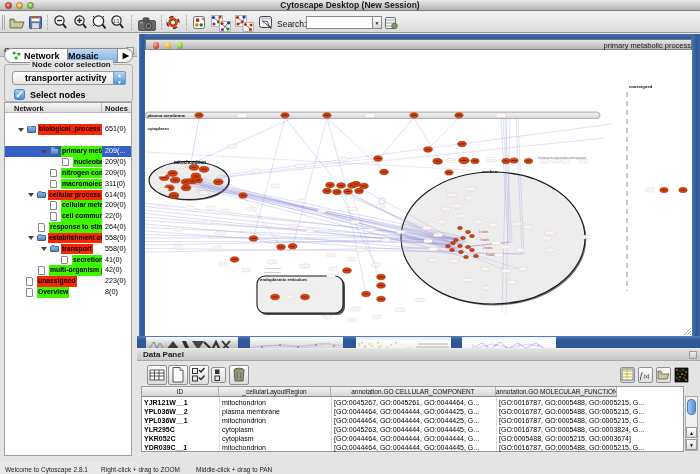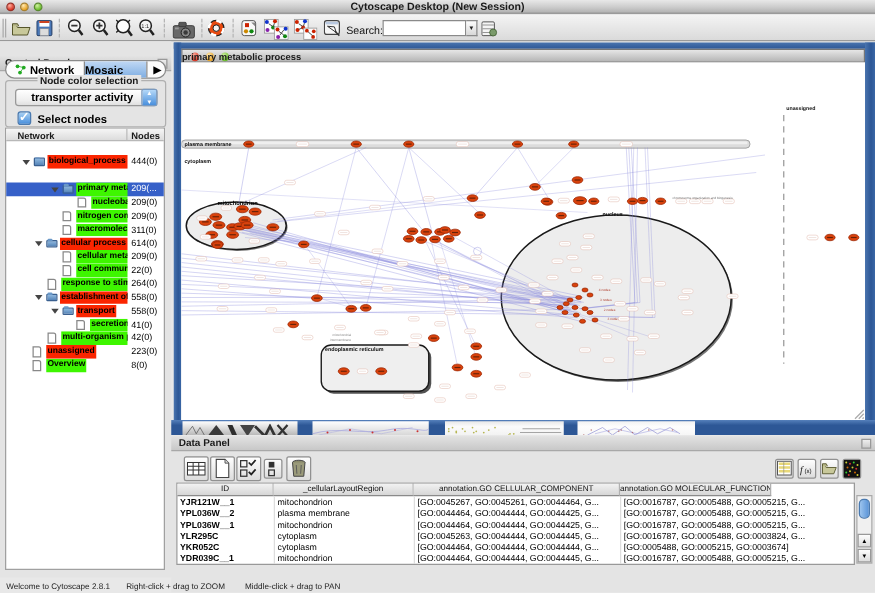--- a/index.html
+++ b/index.html
@@ -32,21 +32,21 @@
 .g{background:#3ef600;color:#000;}
 .r{background:#fb2500;color:#000;}
 .num{position:absolute;left:100px;top:0;font-size:7.2px;color:#000;font-weight:normal;line-height:10.8px;}
 .tri{position:absolute;top:3.5px;width:0;height:0;border-left:3px solid transparent;border-right:3px solid transparent;border-top:4px solid #444;}
 .fold{position:absolute;top:2px;width:9px;height:6.5px;background:linear-gradient(#8fb8de,#5584b8);border:0.5px solid #3a6090;border-radius:1px;}
 .fold:before{content:"";position:absolute;left:0;top:-1.8px;width:4px;height:1.8px;background:#6a98c8;border-radius:1px 1px 0 0;}
 .file{position:absolute;top:1px;width:6.5px;height:8.5px;background:#fff;border:0.7px solid #888;border-radius:0 2px 0 0;}
 #desktop{position:absolute;left:137px;top:33px;width:563px;height:316px;}
 #netwin{position:absolute;left:0;top:0;width:563px;height:315px;}
 #nettitle{position:absolute;left:7.5px;top:6px;width:547.5px;height:11px;background:linear-gradient(#e6e6e6,#b6b6b6);border:1px solid #777;border-bottom:1px solid #888;}
-#nettitle .t{position:absolute;width:100%;text-align:left;font-size:7.5px;font-weight:bold;color:#1a1a1a;line-height:11px;}
+#nettitle .t{position:absolute;width:100%;text-align:right;font-size:7.5px;font-weight:normal;color:#1a1a1a;line-height:11px;}
 #nwl{position:absolute;left:1.5px;top:1px;width:6px;height:314px;background:linear-gradient(90deg,#4a74ae,#2d5796 60%,#3a67a6);}
 #nwr{position:absolute;left:555px;top:1px;width:8px;height:314px;background:linear-gradient(90deg,#4a74ae,#2d5796 60%,#3a67a6);}
 #canvas{position:absolute;left:7.5px;top:17px;width:547.5px;height:286px;background:#fff;overflow:hidden;}
 #dpanel{position:absolute;left:137px;top:349px;width:563px;height:125px;background:#e4e4e4;}
 #dphead{position:absolute;left:0;top:0;width:563px;height:12px;background:linear-gradient(#e2e2e2,#c8c8c8);border-bottom:1px solid #a8a8a8;font-size:8px;font-weight:bold;color:#1a1a1a;line-height:12px;padding-left:6px;}
 .dbtn{position:absolute;top:16px;width:20px;height:20px;background:linear-gradient(#fefefe,#dcdcdc);border:1px solid #919191;border-radius:2px;}
 .dbtn2{position:absolute;top:18px;width:15px;height:16px;background:linear-gradient(#fefefe,#dcdcdc);border:1px solid #919191;border-radius:2px;}
 #dtable{position:absolute;left:4px;top:37px;width:543px;height:66px;background:#fff;border:1px solid #999;}
 .dth{position:absolute;top:0;height:10px;background:linear-gradient(#f2f2f2,#d6d6d6);border-right:1px solid #b0b0b0;border-bottom:1px solid #8a8a8a;text-align:center;font-size:6.5px;color:#111;line-height:10px;overflow:hidden;white-space:nowrap;}
 .dtr{position:absolute;height:9px;font-size:7px;line-height:9px;white-space:nowrap;overflow:hidden;color:#000;}
@@ -185,21 +185,21 @@
   <div id="treebox">
     <div id="treehdr">
         <span style="position:absolute;left:9px;top:0.5px;">Network</span>
         <span style="position:absolute;left:100px;top:0.5px;">Nodes</span>
         <span style="position:absolute;left:96px;top:0;width:1px;height:9px;background:#bbb;"></span>
       </div>
 <div class="trow" style="top:21.4px;">
         <span class="tri" style="left:13px;"></span>
         <span class="fold" style="left:22px;"></span>
         <span class="hl r" style="position:absolute;left:33px;top:0;max-width:64px;overflow:hidden;">biological_process</span>
-        <span class="num" style="">444(0)</span>
+        <span class="num" style="">651(0)</span>
       </div>
 <div class="trow" style="top:43.0px;background:#3660c8;">
         <span class="tri" style="left:36px;"></span>
         <span class="fold" style="left:45px;"></span>
         <span class="hl g" style="position:absolute;left:56px;top:0;max-width:41px;overflow:hidden;">primary metabo</span>
         <span class="num" style="color:#fff;">209(...</span>
       </div>
 <div class="trow" style="top:53.9px;">
         <span class="file" style="left:57px;"></span>
         <span class="hl g" style="position:absolute;left:68px;top:0;max-width:29px;overflow:hidden;">nucleobase-</span>

